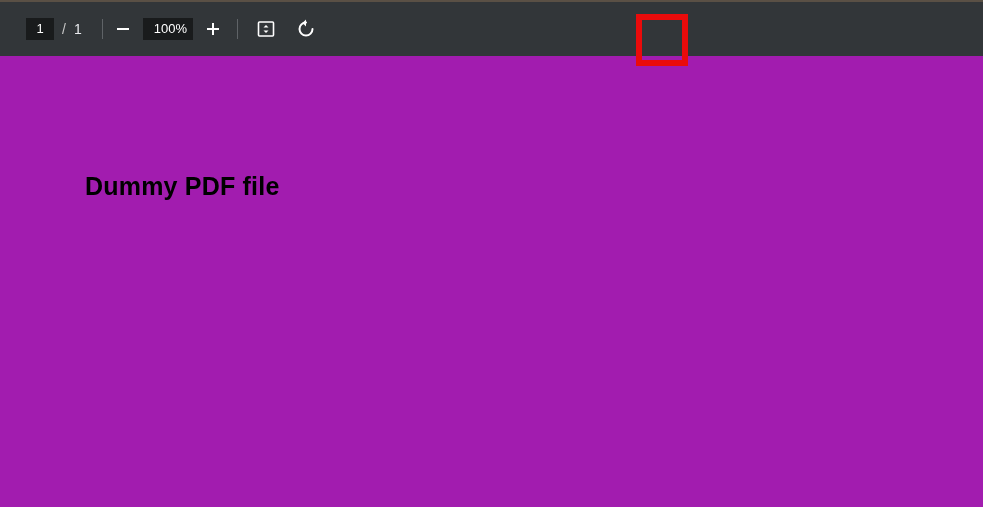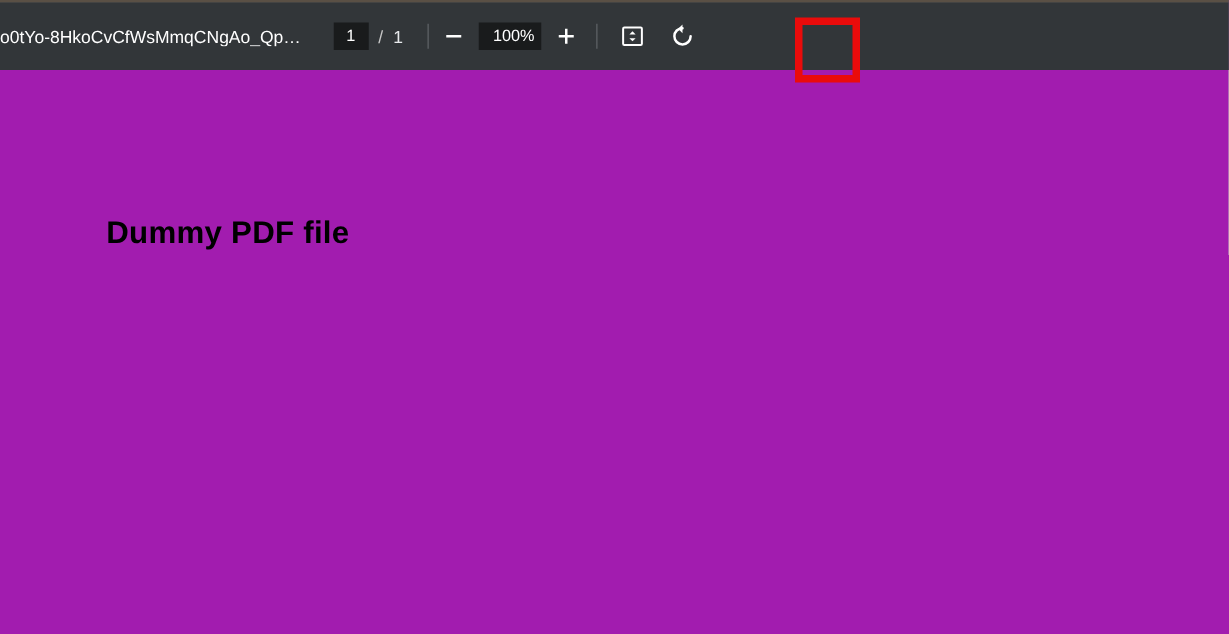--- a/index.html
+++ b/index.html
@@ -85,21 +85,20 @@
       color: #000;
       letter-spacing: 0.2px;
     }
   </style>
 </head>
 <body>
 
 <div class="top-accent"></div>
 
 <div class="toolbar">
-  <span class="doc-title">o0tYo-8HkoCvCfWsMmqCNgAo_Qp…</span>
 
   <div class="page-group">
     <div class="page-input">1</div>
     <span class="page-sep">/</span>
     <span class="page-total">1</span>
   </div>
 
   <div style="width:20px"></div>
   <div class="vsep"></div>
   <div style="width:6px"></div>

